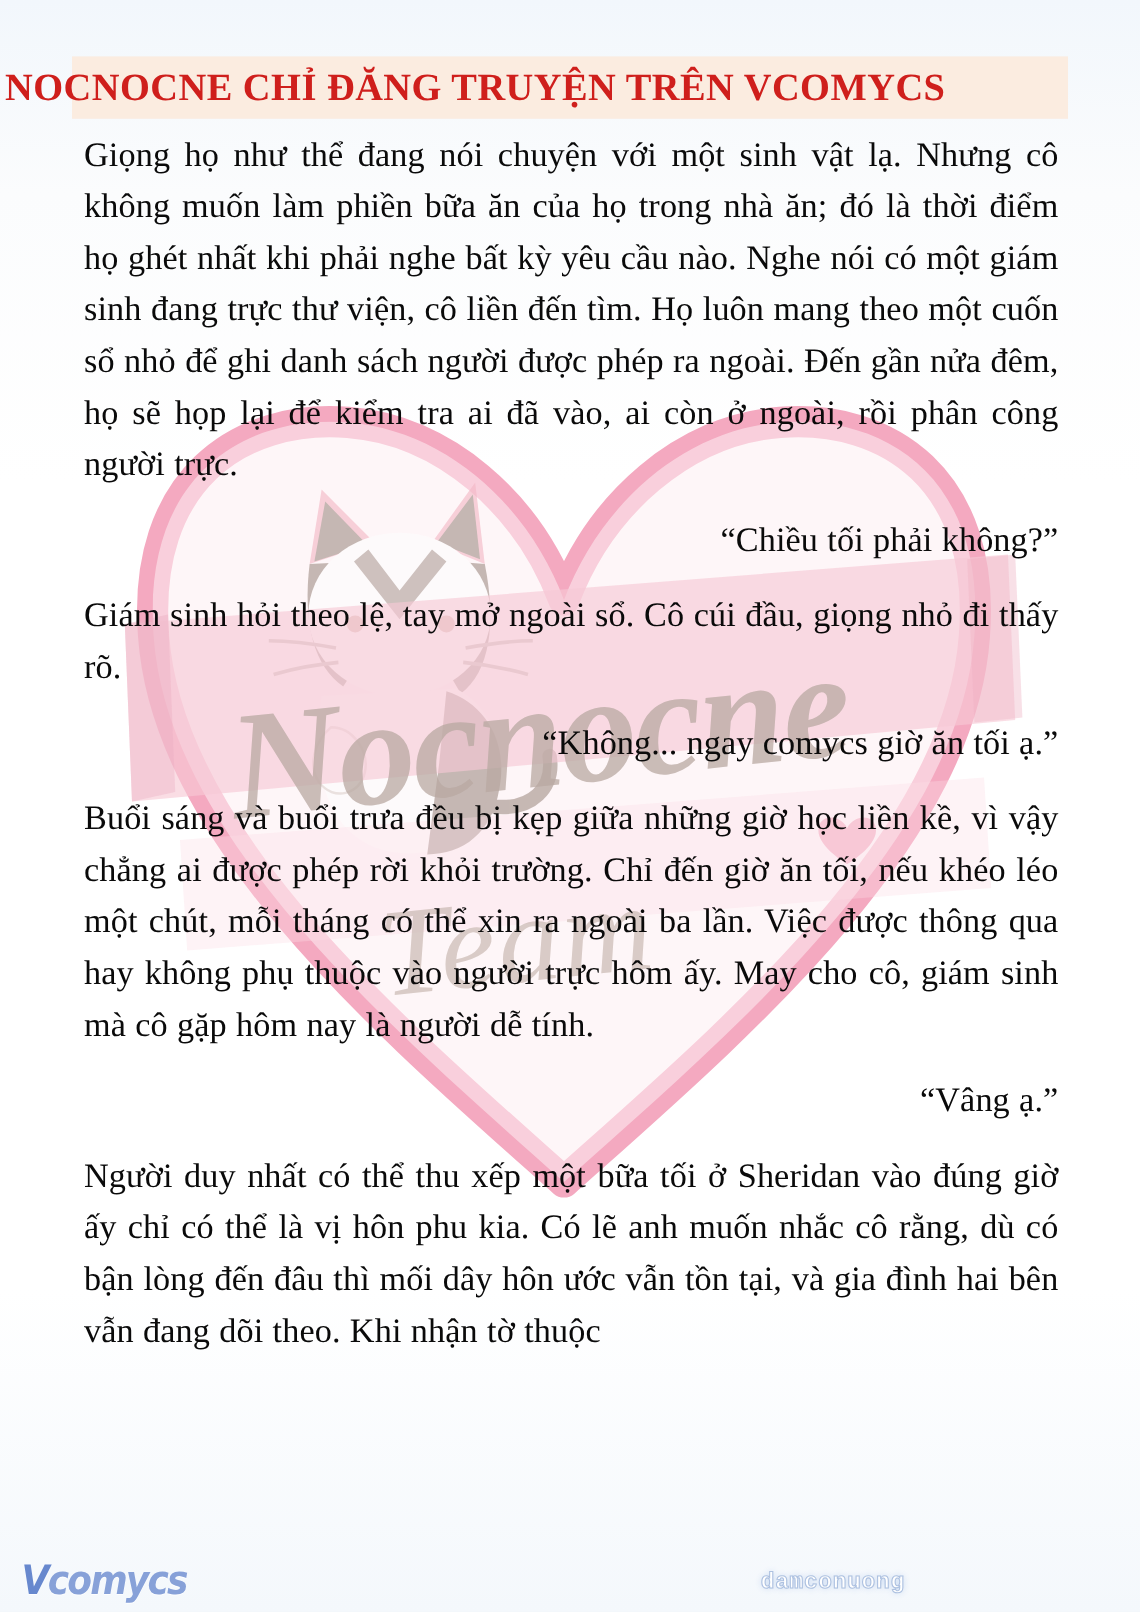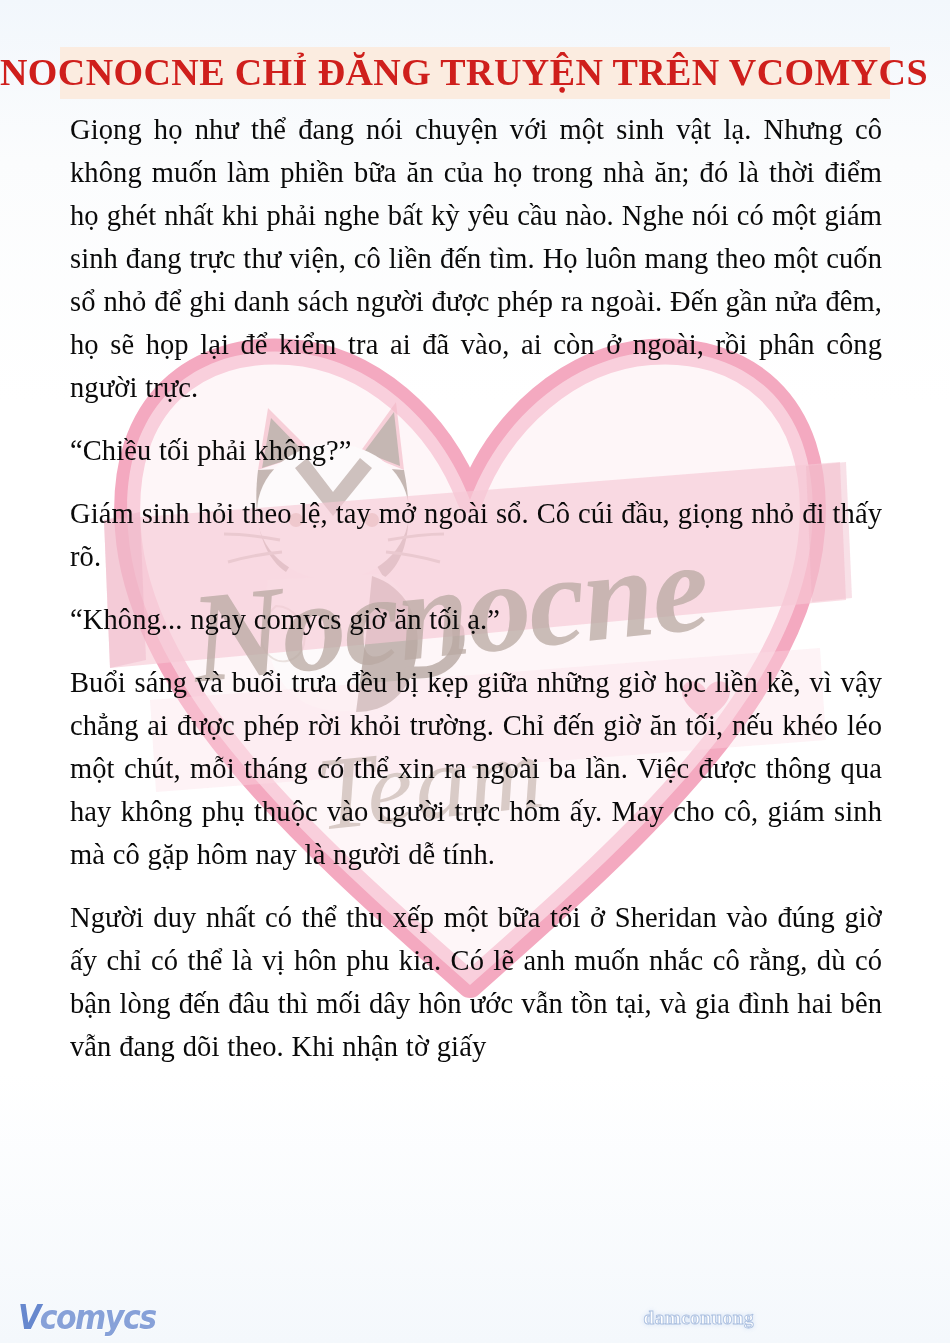--- a/index.html
+++ b/index.html
@@ -57,21 +57,21 @@
     z-index: 2;
   }
   .title-text {
     position: absolute;
     left: 0;
     top: 49px;
     width: 792px;
     text-align: center;
     font-family: "Liberation Serif", "DejaVu Serif", serif;
     font-weight: bold;
-    font-size: 38px;
+    font-size: 32px;
     letter-spacing: 0.4px;
     color: #cf1f1c;
     line-height: 46px;
     z-index: 3;
     white-space: nowrap;
   }
 
   
   .body-wrap {
     position: absolute;
@@ -84,21 +84,21 @@
     margin: 0 0 20px 0;
     font-family: Liberation Serif, serif;
     font-size: 28.5px;
     line-height: 43px;
     color: #0a0a0a;
     text-align: justify;
     text-justify: inter-word;
     letter-spacing: 0.1px;
     word-spacing: 0.5px;
   }
-  p.para.nojust { text-align: left; }
+  p.para.nojust { text-align: right; }
   p.para:last-child { margin-bottom: 0; }
 
   
   .footer {
     position: absolute;
     left: 0;
     bottom: 0;
     width: 780px;
     height: 62px;
     z-index: 4;
@@ -116,21 +116,21 @@
     text-shadow: 0 1px 0 rgba(255,255,255,0.9);
     transform: scaleY(1.12);
     transform-origin: left bottom;
     opacity: 0.92;
   }
   .brand-logo .v-mark { color: #5b7fcb; }
   .watermark-text {
     position: absolute;
     right: 26px;
     bottom: 14px;
-    font-family: Liberation Serif, serif;
+    font-family: Liberation Mono, monospace;
     font-size: 19px;
     font-weight: 600;
     letter-spacing: 0.6px;
     color: rgba(255,255,255,0.98);
     -webkit-text-stroke: 0.9px rgba(150,175,215,0.75);
     text-shadow: 0 0 5px rgba(190,210,240,0.9);
   }
 </style>
 </head>
 <body>
@@ -219,21 +219,22 @@
   <div class="title-band"></div>
   <div class="title-text">NOCNOCNE CHỈ ĐĂNG TRUYỆN TRÊN VCOMYCS</div>
 
   <div class="content">
     <div class="body-wrap">
       <p class="para">Giọng họ như thể đang nói chuyện với một sinh vật lạ. Nhưng cô không muốn làm phiền bữa ăn của họ trong nhà ăn; đó là thời điểm họ ghét nhất khi phải nghe bất kỳ yêu cầu nào. Nghe nói có một giám sinh đang trực thư viện, cô liền đến tìm. Họ luôn mang theo một cuốn sổ nhỏ để ghi danh sách người được phép ra ngoài. Đến gần nửa đêm, họ sẽ họp lại để kiểm tra ai đã vào, ai còn ở ngoài, rồi phân công người trực.</p>
       <p class="para nojust">“Chiều tối phải không?”</p>
       <p class="para">Giám sinh hỏi theo lệ, tay mở ngoài sổ. Cô cúi đầu, giọng nhỏ đi thấy rõ.</p>
       <p class="para nojust">“Không... ngay comycs giờ ăn tối ạ.”</p>
       <p class="para">Buổi sáng và buổi trưa đều bị kẹp giữa những giờ học liền kề, vì vậy chẳng ai được phép rời khỏi trường. Chỉ đến giờ ăn tối, nếu khéo léo một chút, mỗi tháng có thể xin ra ngoài ba lần. Việc được thông qua hay không phụ thuộc vào người trực hôm ấy. May cho cô, giám sinh mà cô gặp hôm nay là người dễ tính.</p>
-      <p class="para">Người duy nhất có thể thu xếp một bữa tối ở Sheridan vào đúng giờ ấy chỉ có thể là vị hôn phu kia. Có lẽ anh muốn nhắc cô rằng, dù có bận lòng đến đâu thì mối dây hôn ước vẫn tồn tại, và gia đình hai bên vẫn đang dõi theo. Khi nhận tờ giấy</p>
+      <p class="para nojust">“Vâng ạ.”</p>
+      <p class="para">Người duy nhất có thể thu xếp một bữa tối ở Sheridan vào đúng giờ ấy chỉ có thể là vị hôn phu kia. Có lẽ anh muốn nhắc cô rằng, dù có bận lòng đến đâu thì mối dây hôn ước vẫn tồn tại, và gia đình hai bên vẫn đang dõi theo. Khi nhận tờ thuộc</p>
     </div>
   </div>
 
   <div class="footer">
     <div class="brand-logo"><span class="v-mark">V</span><span>comycs</span></div>
     <div class="watermark-text">damconuong</div>
   </div>
 
 </div>
 

